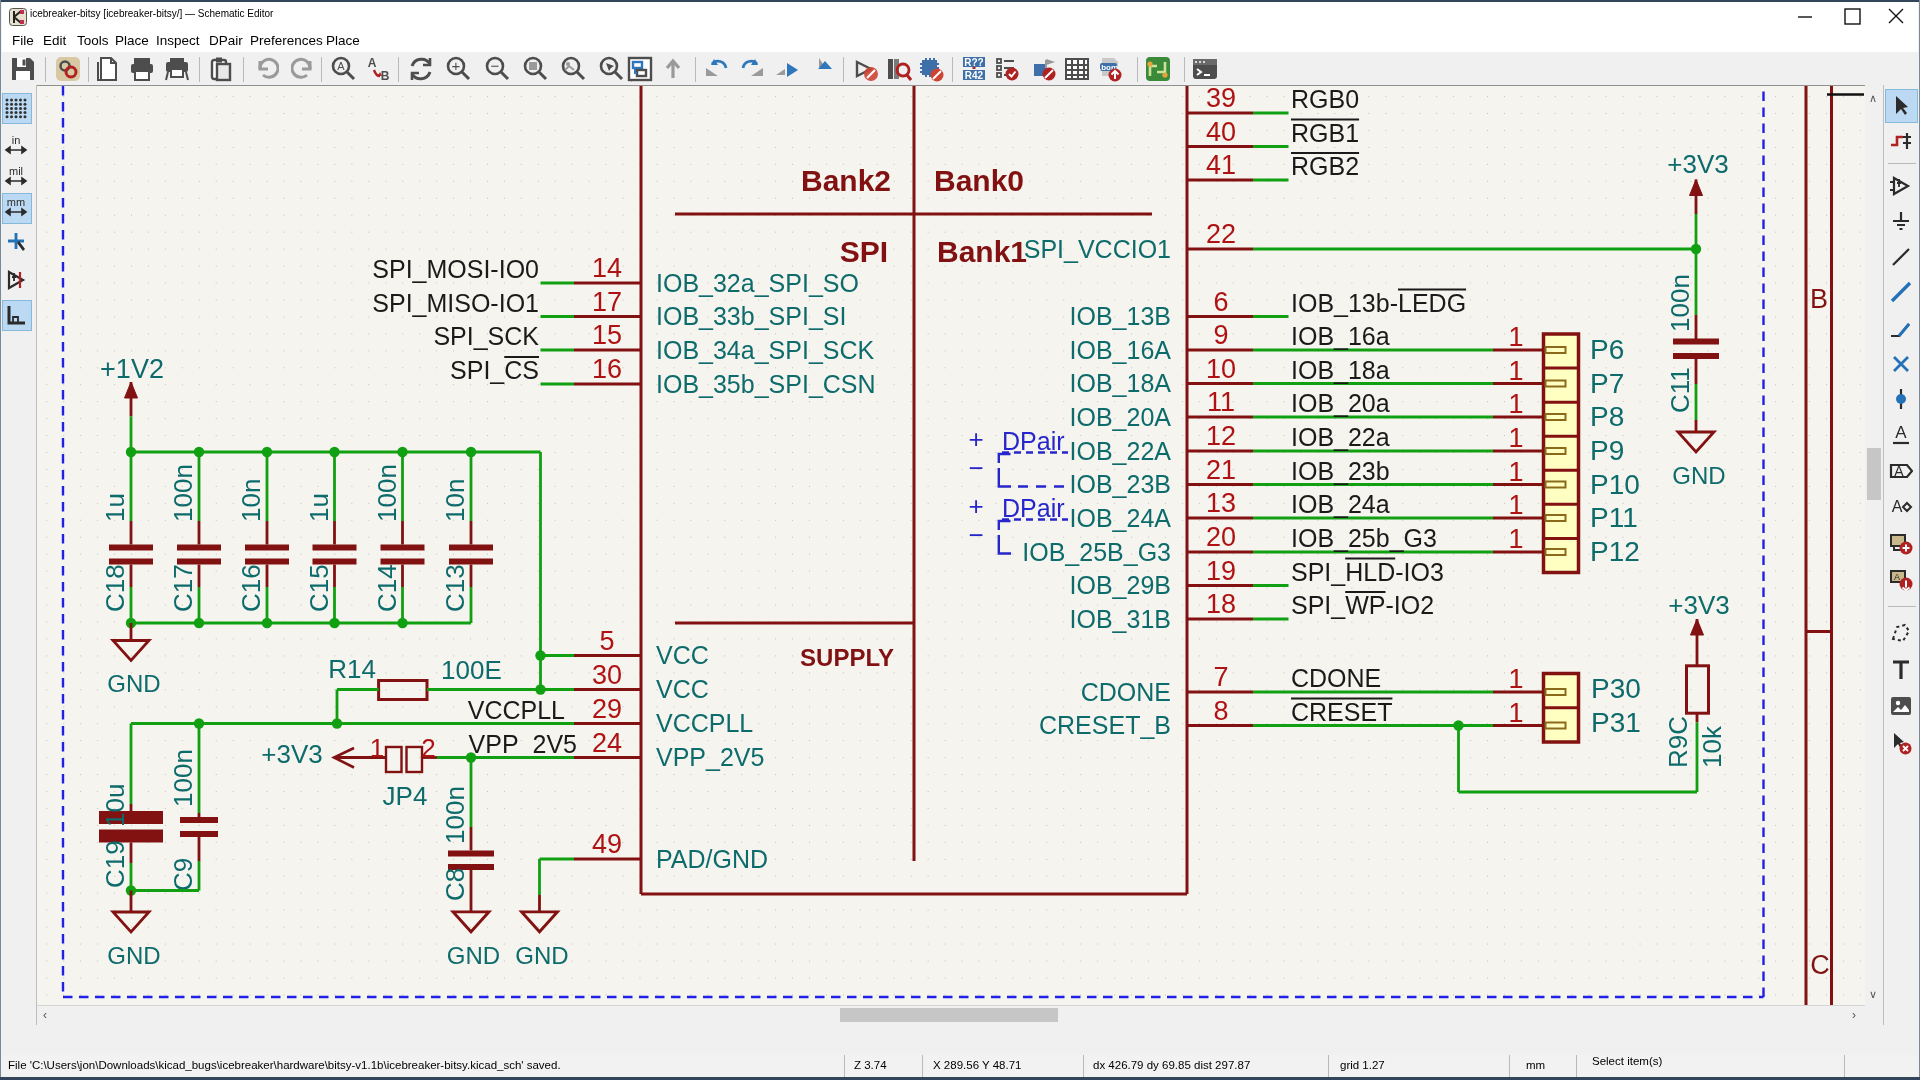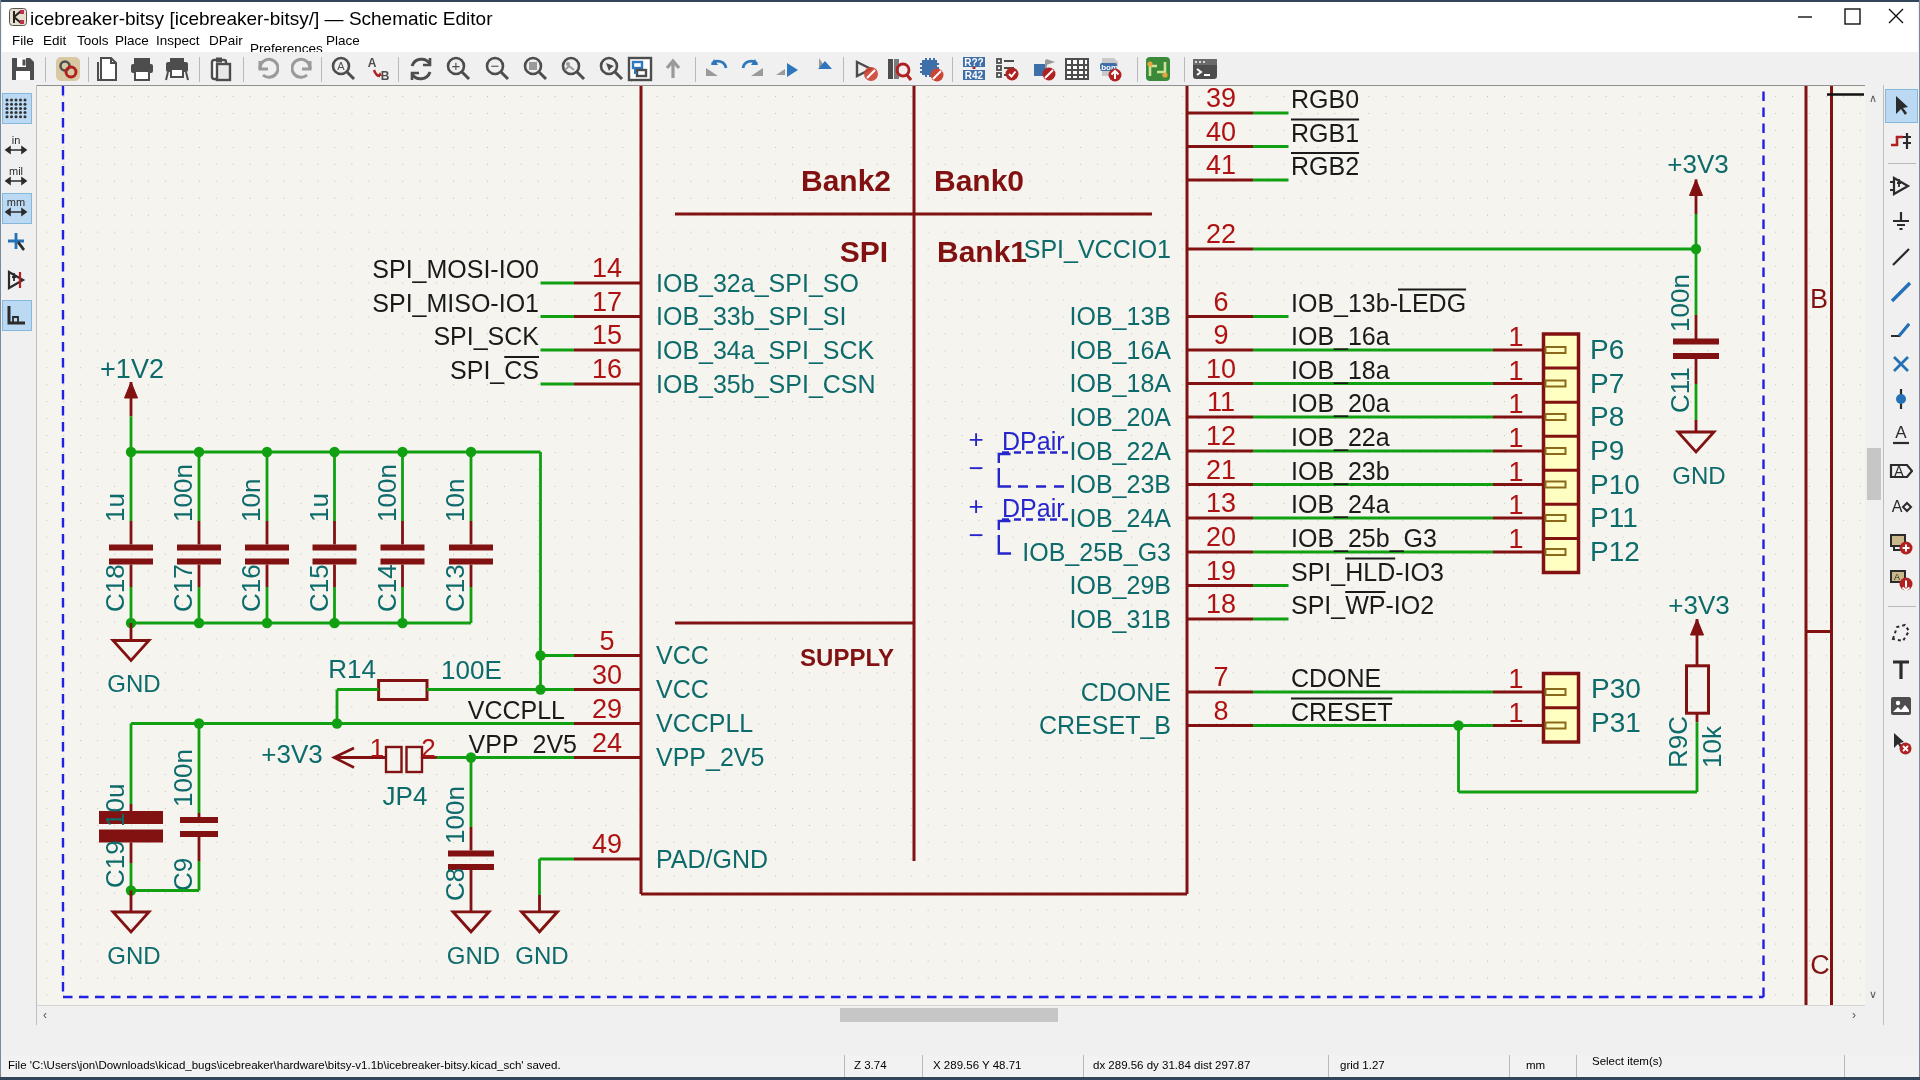--- a/index.html
+++ b/index.html
@@ -9,36 +9,36 @@
 <div class="abs" style="left:0;top:0;width:1px;height:1080px;background:#7A8A99"></div>
 <div class="abs" style="right:0;top:0;width:1px;height:1080px;background:#7A8A99"></div>
 
 <div class="abs" style="left:2px;top:2px;width:1916px;height:28px;background:#FFFFFF"></div>
 <svg class="abs" style="left:9px;top:8px" width="18" height="18" viewBox="0 0 18 18">
     <rect x="0.5" y="0.5" width="17" height="17" rx="3" fill="#E8E0CC" stroke="#555"></rect>
     <path d="M5 3 V15 M5 9 L12 3 M5 9 L12 15" stroke="#222" stroke-width="2" fill="none"></path>
     <rect x="11" y="2" width="4" height="4" fill="#C22E50"></rect>
     <rect x="11" y="12" width="4" height="4" fill="#C22E50"></rect>
   </svg>
-<div class="abs" style="left:30px;top:8px;font-size:19px;color:#000">icebreaker-bitsy [icebreaker-bitsy/] — Schematic Editor</div>
+<div class="abs" style="left:30px;top:8px;font-size:10px;color:#000">icebreaker-bitsy [icebreaker-bitsy/] — Schematic Editor</div>
 
 <svg class="abs" style="left:1786px;top:4px" width="130" height="24" viewBox="0 0 130 24">
     <path d="M12 13 h14" stroke="#111" stroke-width="1.4"></path>
     <rect x="59" y="5" width="15" height="15" fill="none" stroke="#111" stroke-width="1.4"></rect>
     <path d="M103 5 L117 19 M117 5 L103 19" stroke="#111" stroke-width="1.4"></path>
   </svg>
 
 <div class="abs" style="left:2px;top:30px;width:1916px;height:22px;background:#FFFFFF;font-size:13.5px;color:#000">
 <span class="abs" style="left:10px;top:3px">File</span>
     <span class="abs" style="left:41px;top:3px">Edit</span>
     <span class="abs" style="left:75px;top:3px">Tools</span>
     <span class="abs" style="left:113px;top:3px">Place</span>
     <span class="abs" style="left:154px;top:3px">Inspect</span>
     <span class="abs" style="left:207px;top:3px">DPair</span>
-    <span class="abs" style="left:248px;top:11px">Preferences</span>
+    <span class="abs" style="left:248px;top:3px">Preferences</span>
     <span class="abs" style="left:324px;top:3px">Place</span>
 </div>
 
 <div class="abs" style="left:2px;top:52px;width:1916px;height:33px;background:#F0F0F0"></div>
 <div style="position:absolute;left:45px;top:57px;width:1px;height:25px;background:#B9B9B9"></div>
 <div style="position:absolute;left:88px;top:57px;width:1px;height:25px;background:#B9B9B9"></div>
 <div style="position:absolute;left:199px;top:57px;width:1px;height:25px;background:#B9B9B9"></div>
 <div style="position:absolute;left:243px;top:57px;width:1px;height:25px;background:#B9B9B9"></div>
 <div style="position:absolute;left:321px;top:57px;width:1px;height:25px;background:#B9B9B9"></div>
 <div style="position:absolute;left:398px;top:57px;width:1px;height:25px;background:#B9B9B9"></div>
@@ -735,17 +735,17 @@
 <div style="position:absolute;left:842px;top:0px;width:1px;height:22px;background:#B9B9B9"></div>
     <div style="position:absolute;left:920px;top:0px;width:1px;height:22px;background:#B9B9B9"></div>
     <div style="position:absolute;left:1081px;top:0px;width:1px;height:22px;background:#B9B9B9"></div>
     <div style="position:absolute;left:1326px;top:0px;width:1px;height:22px;background:#B9B9B9"></div>
     <div style="position:absolute;left:1507px;top:0px;width:1px;height:22px;background:#B9B9B9"></div>
     <div style="position:absolute;left:1574px;top:0px;width:1px;height:22px;background:#B9B9B9"></div>
     <div style="position:absolute;left:1842px;top:0px;width:1px;height:22px;background:#B9B9B9"></div>
 <span class="abs" style="left:6px;top:4px">File 'C:\Users\jon\Downloads\kicad_bugs\icebreaker\hardware\bitsy-v1.1b\icebreaker-bitsy.kicad_sch' saved.</span>
 <span class="abs" style="left:852px;top:4px">Z 3.74</span>
 <span class="abs" style="left:931px;top:4px">X 289.56  Y 48.71</span>
-<span class="abs" style="left:1091px;top:4px">dx 289.56  dy 31.84  dist 297.87</span>
+<span class="abs" style="left:1091px;top:4px">dx 426.79  dy 69.85  dist 297.87</span>
 <span class="abs" style="left:1338px;top:4px">grid 1.27</span>
 <span class="abs" style="left:1524px;top:4px">mm</span>
 <span class="abs" style="left:1590px;top:0">Select item(s)</span>
 </div>
 <div class="abs" style="left:0;top:1077px;width:1920px;height:3px;background:#33455A"></div>
 </body></html>

